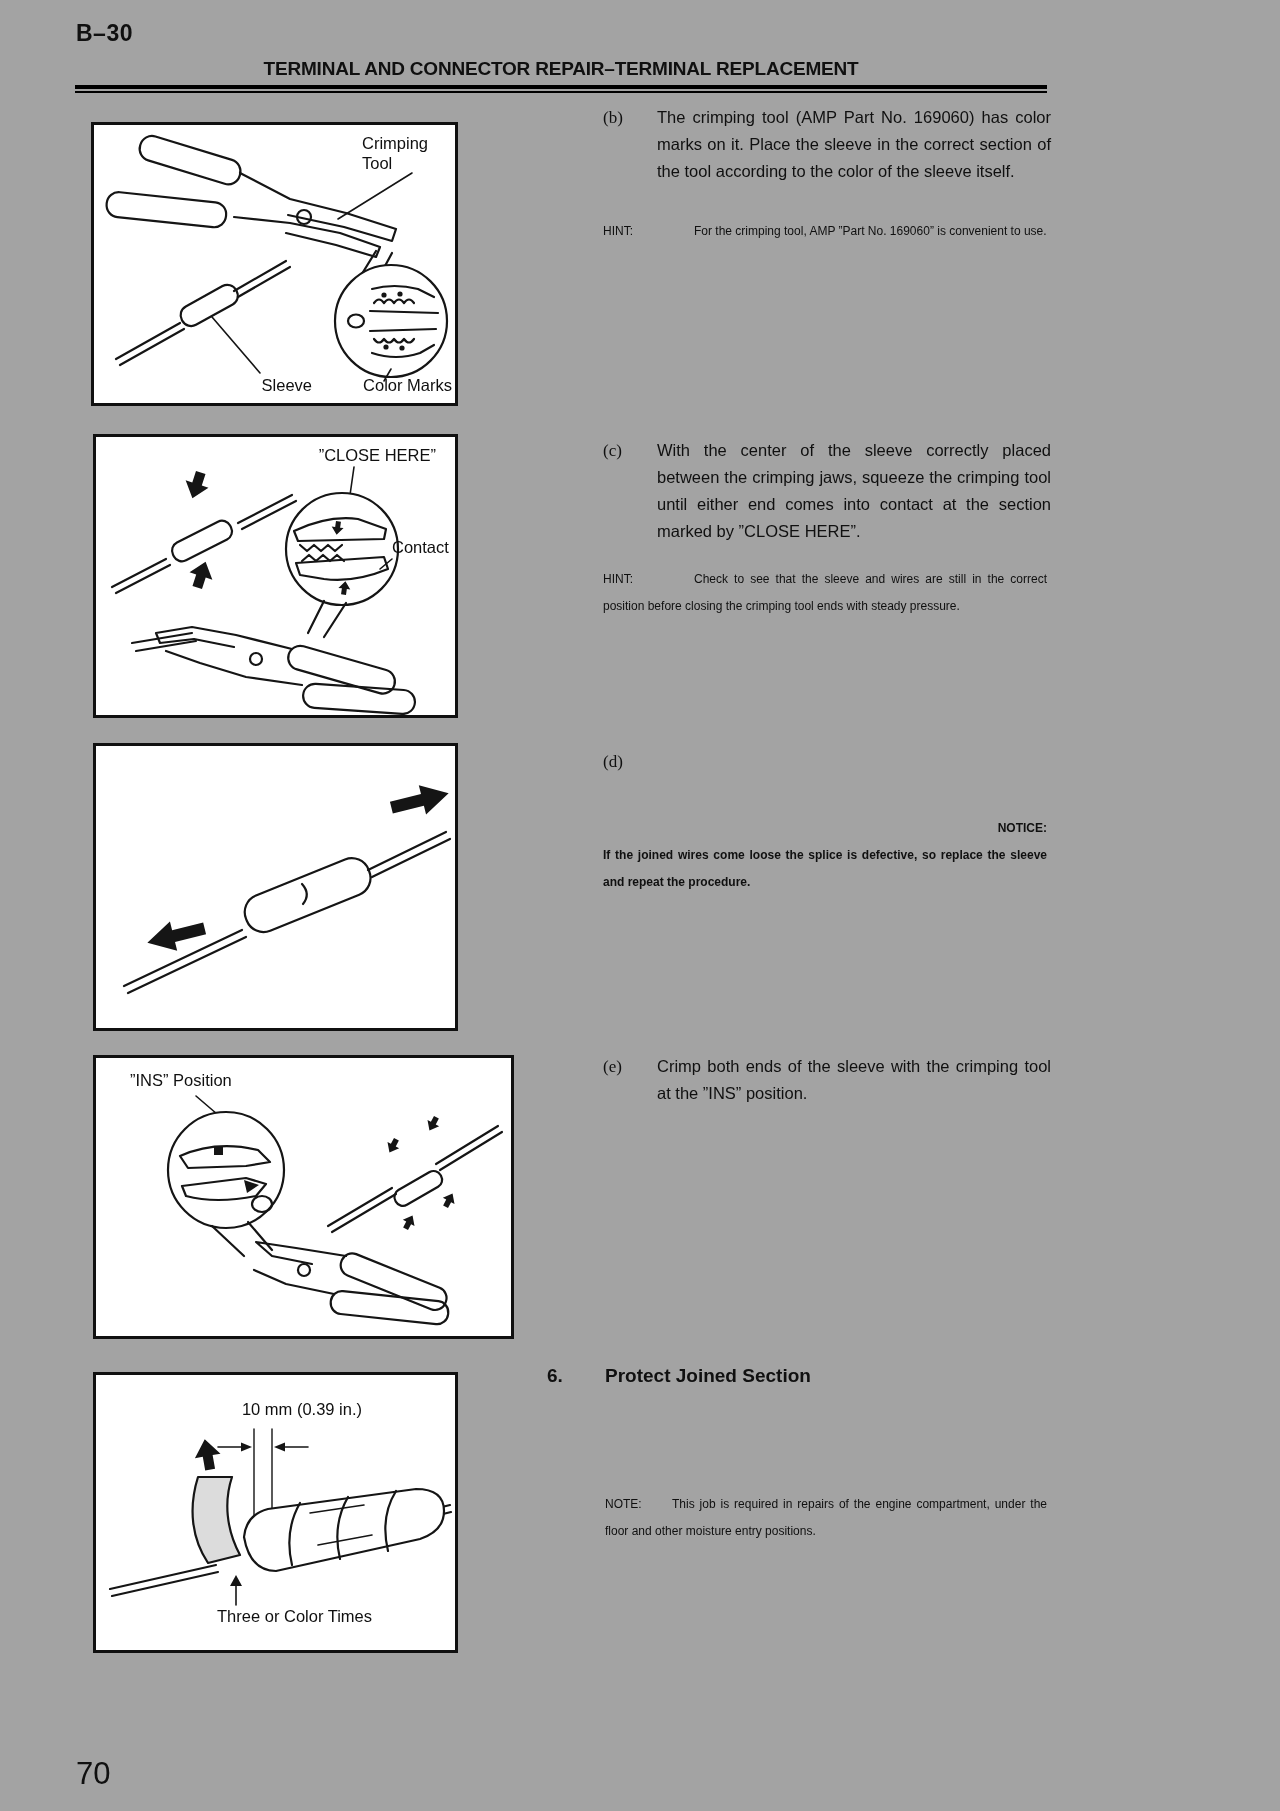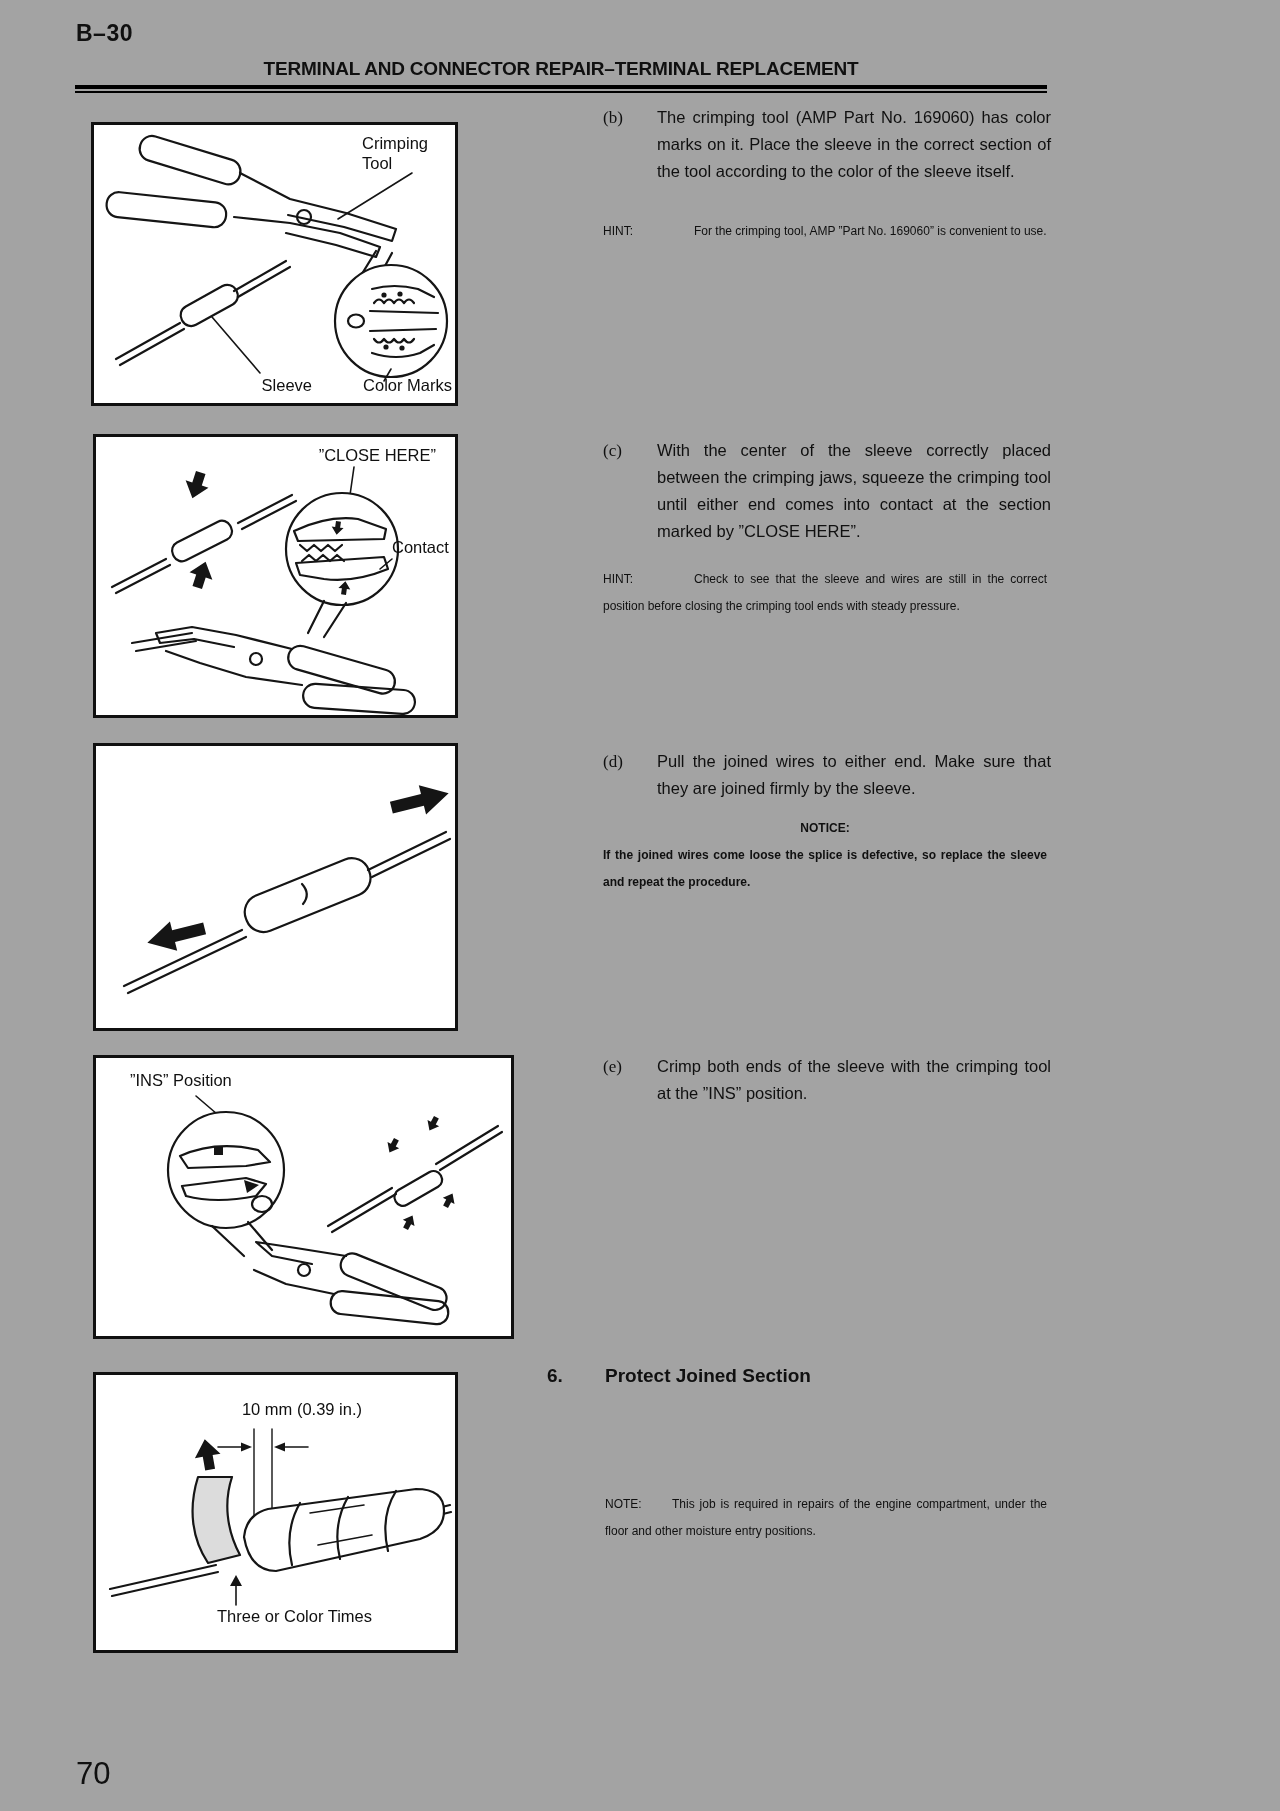--- a/index.html
+++ b/index.html
@@ -168,24 +168,23 @@
 
   <div class="step" style="top:437px;">
     <span class="step-letter">(c)</span>
     <div class="step-body">With the center of the sleeve correctly placed between the crimping jaws, squeeze the crimping tool until either end comes into contact at the section marked by ”CLOSE HERE”.</div>
   </div>
 
   <p class="para" style="top:566px;margin:0;"><span class="hint-label">HINT:</span><span>Check to see that the sleeve and wires are still in the correct position before closing the crimping tool ends with steady pressure.</span></p>
 
   <div class="step" style="top:748px;">
     <span class="step-letter">(d)</span>
-    <div class="step-body">Pull the joined wires to either end. Make sure that they are joined firmly by the sleeve.</div>
   </div>
 
-  <p class="para bold" style="top:815px;margin:0;text-align:center;">NOTICE:</p>
+  <p class="para bold" style="top:815px;margin:0;text-align:right;">NOTICE:</p>
   <p class="para bold" style="top:842px;margin:0;">If the joined wires come loose the splice is defective, so replace the sleeve and repeat the procedure.</p>
 
   <div class="step" style="top:1053px;">
     <span class="step-letter">(e)</span>
     <div class="step-body">Crimp both ends of the sleeve with the crimping tool at the ”INS” position.</div>
   </div>
 
   <div class="sec6head">
     <span class="sec6num">6.</span>
     <span class="sec6title">Protect Joined Section</span>

